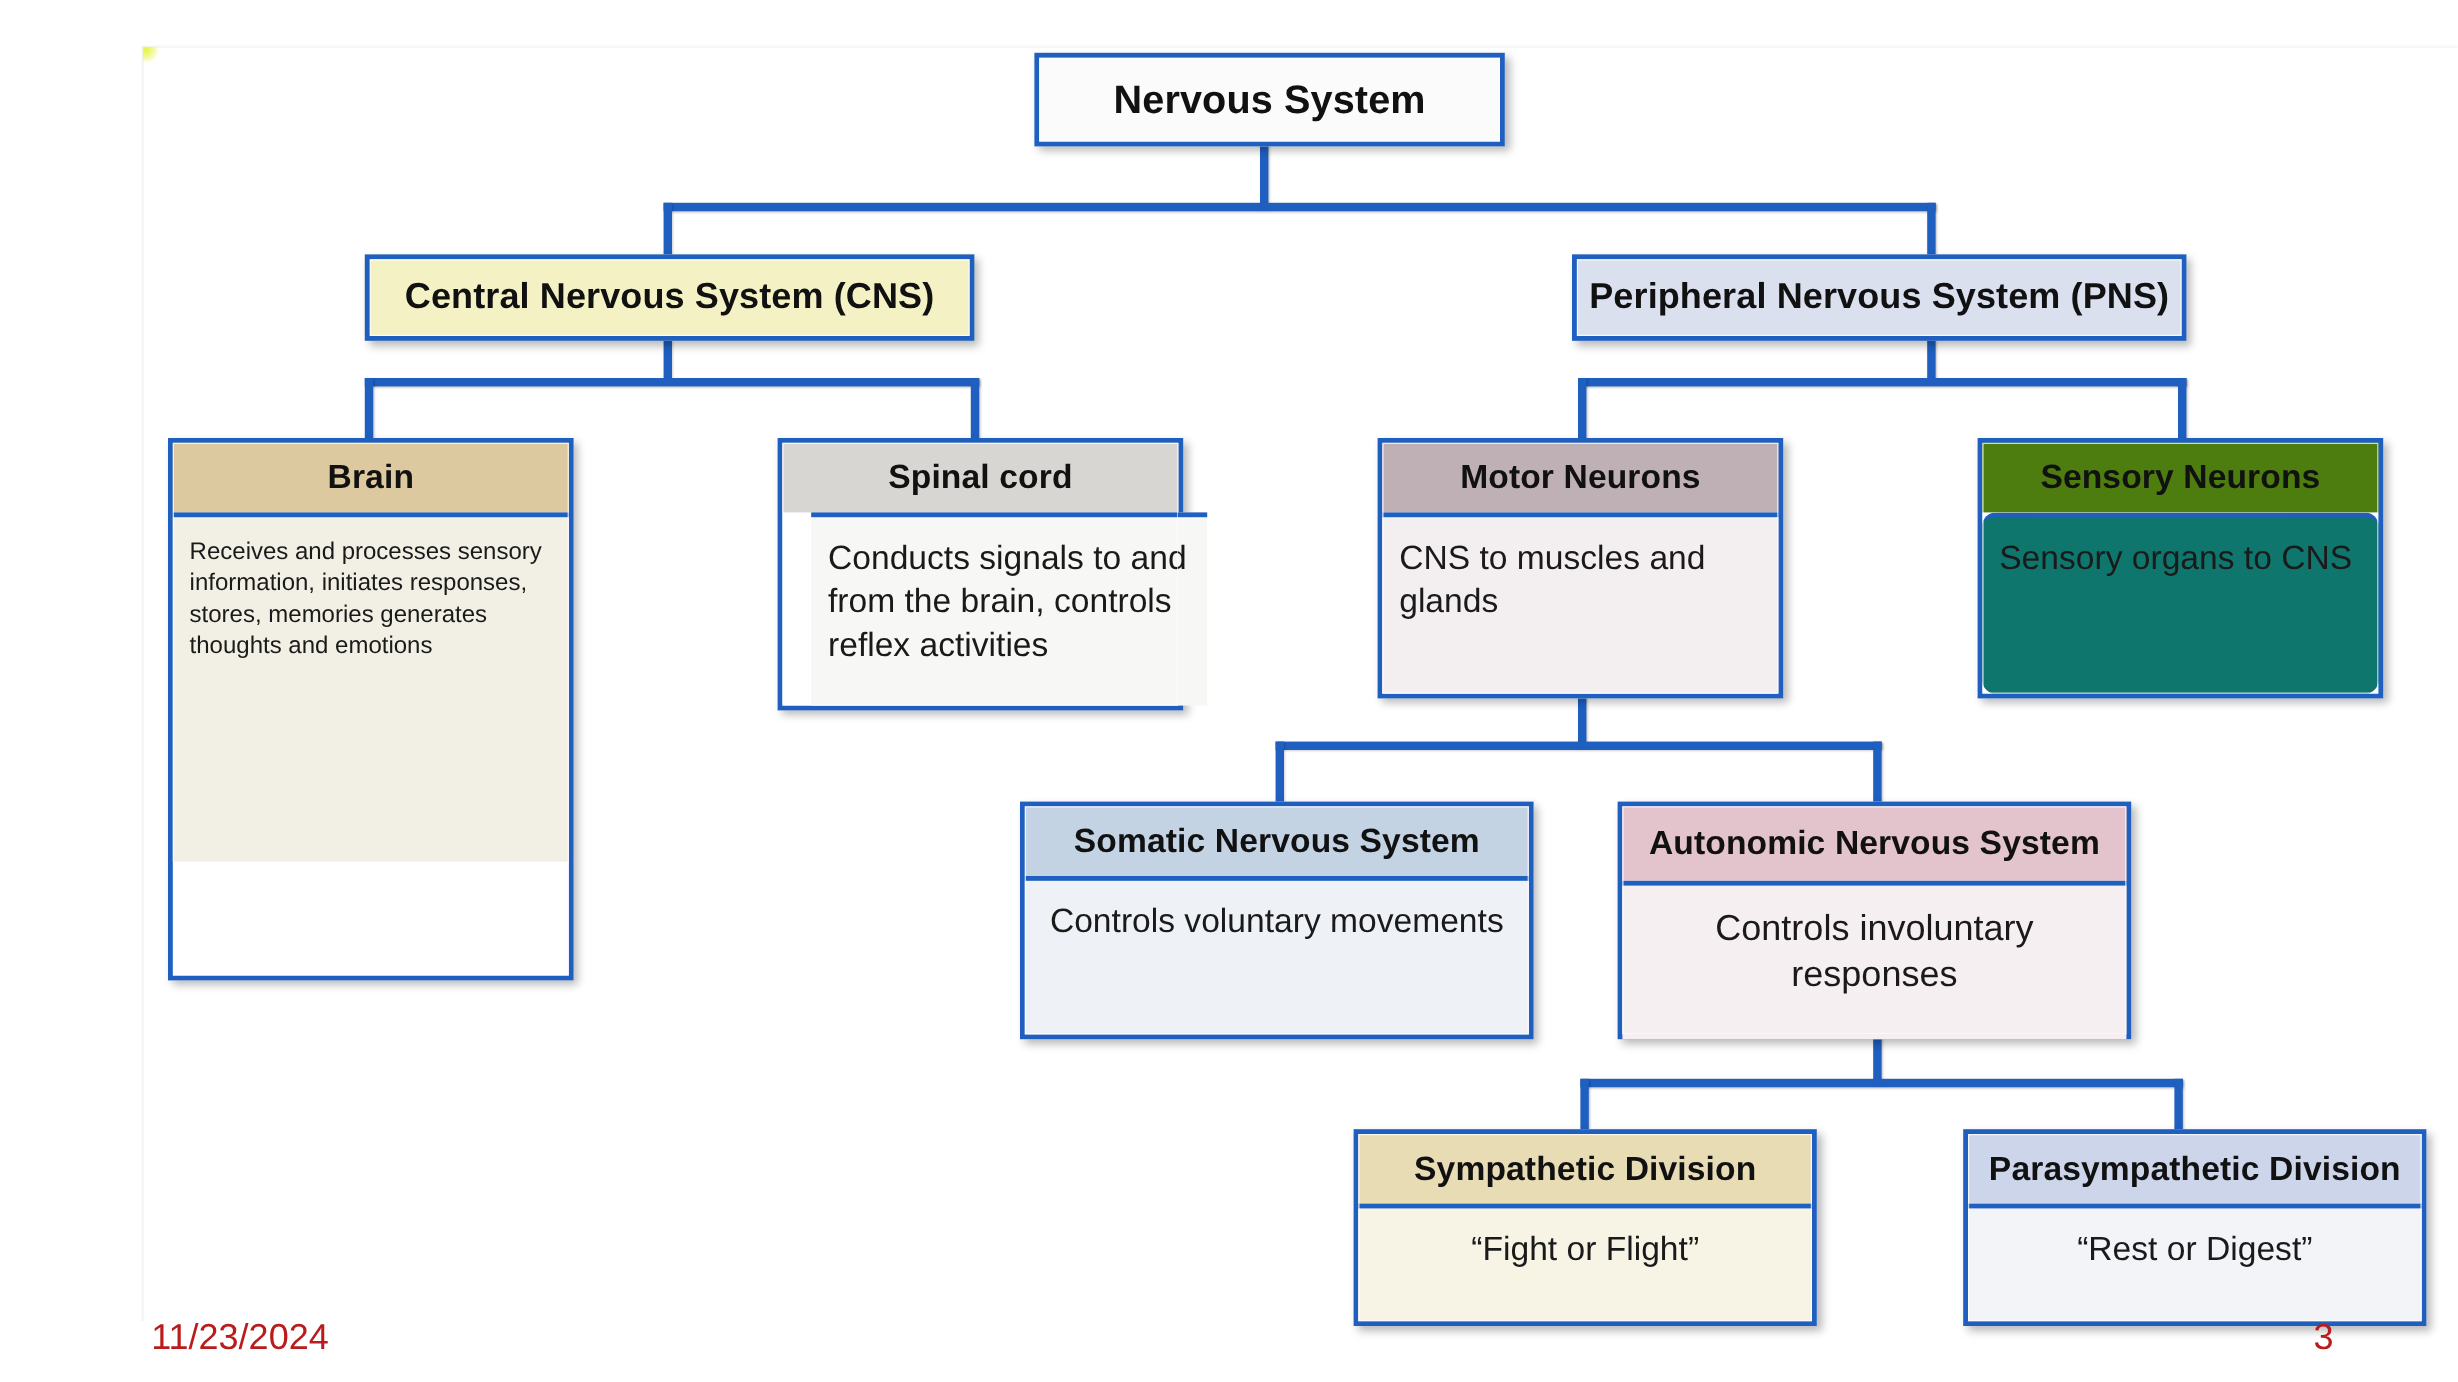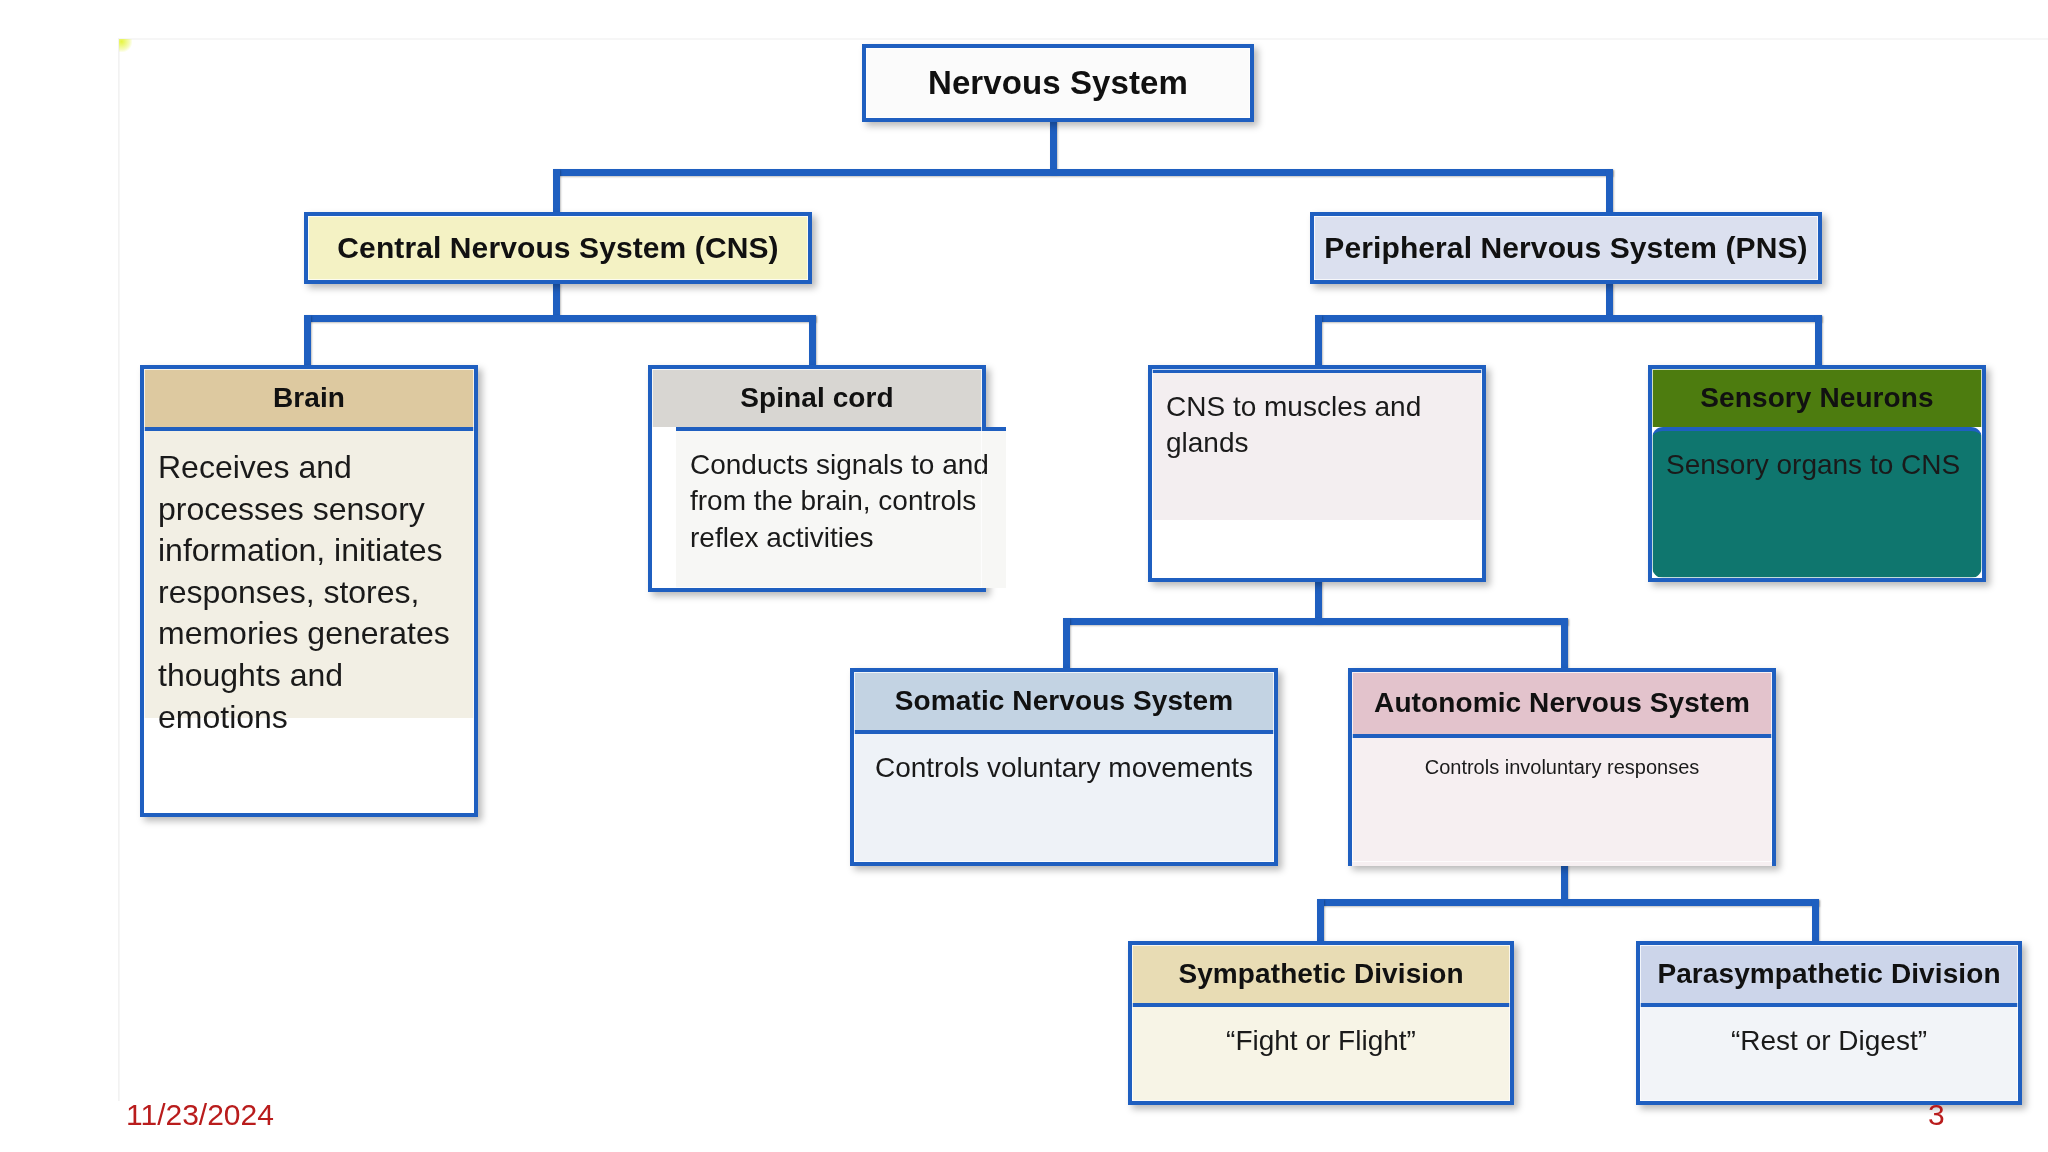--- a/index.html
+++ b/index.html
@@ -145,50 +145,51 @@
     <div class="inset"></div>
   </div>
 
   <div class="node simple" style="left:1310px; top:212px; width:512px; height:72px; background:#dbe0ef;">
     <div class="hdr" style="font-size:30px;">Peripheral Nervous System (PNS)</div>
     <div class="inset"></div>
   </div>
 
   <div class="node" style="left:140px; top:365px; width:338px; height:452px;">
     <div class="hdr" style="height:58px; background:#ddc9a0; font-size:28px;">Brain</div>
-    <div class="body left" style="height:291px; background:#f2efe4; font-size:32px;">Receives and processes sensory information, initiates responses, stores, memories generates thoughts and emotions</div>
+    <div class="body left" style="height:291px; background:#f2efe4; font-size:20px;">Receives and processes sensory information, initiates responses, stores, memories generates thoughts and emotions</div>
     <div class="inset"></div>
   </div>
 
   <div class="node" style="left:648px; top:365px; width:338px; height:227px;">
     <div class="hdr" style="height:58px; background:#d8d6d2; font-size:28px;">Spinal cord</div>
     <div class="body left" style="height:161px; background:#f7f7f5; font-size:28px;margin-left:24px;">Conducts signals to and from the brain, controls reflex activities</div>
     <div class="inset"></div>
   </div>
 
   <div class="node" style="left:1148px; top:365px; width:338px; height:217px;">
+    <div class="hdr" style="height:58px; background:#bfb0b5; font-size:28px;">Motor Neurons</div>
     <div class="body left" style="height:151px; background:#f3eef0; font-size:28px;">CNS to muscles and glands</div>
     <div class="inset"></div>
   </div>
 
   <div class="node" style="left:1648px; top:365px; width:338px; height:217px;">
     <div class="hdr" style="height:58px; background:#4d7c0f; font-size:28px;">Sensory Neurons</div>
     <div class="body left" style="height:151px; background:#0f766e; font-size:28px;border-radius:11px;">Sensory organs to CNS</div>
     <div class="inset"></div>
   </div>
 
   <div class="node" style="left:850px; top:668px; width:428px; height:198px;">
     <div class="hdr" style="height:58px; background:#c3d3e3; font-size:28px;">Somatic Nervous System</div>
     <div class="body center" style="height:132px; background:#eef2f7; font-size:28px;">Controls voluntary movements</div>
     <div class="inset"></div>
   </div>
 
   <div class="node" style="left:1348px; top:668px; width:428px; height:198px;">
     <div class="hdr" style="height:62px; background:#e3c3cc; font-size:28px;">Autonomic Nervous System</div>
-    <div class="body center" style="height:132px; background:#f6eff1; font-size:20px;">Controls involuntary responses</div>
+    <div class="body center" style="height:132px; background:#f6eff1; font-size:30px;">Controls involuntary responses</div>
     <div class="inset"></div>
   </div>
 
   <div class="node" style="left:1128px; top:941px; width:386px; height:164px;">
     <div class="hdr" style="height:58px; background:#e8dcb4; font-size:28px;">Sympathetic Division</div>
     <div class="body center" style="height:98px; background:#f7f4e6; font-size:28px;">“Fight or Flight”</div>
     <div class="inset"></div>
   </div>
 
   <div class="node" style="left:1636px; top:941px; width:386px; height:164px;">

